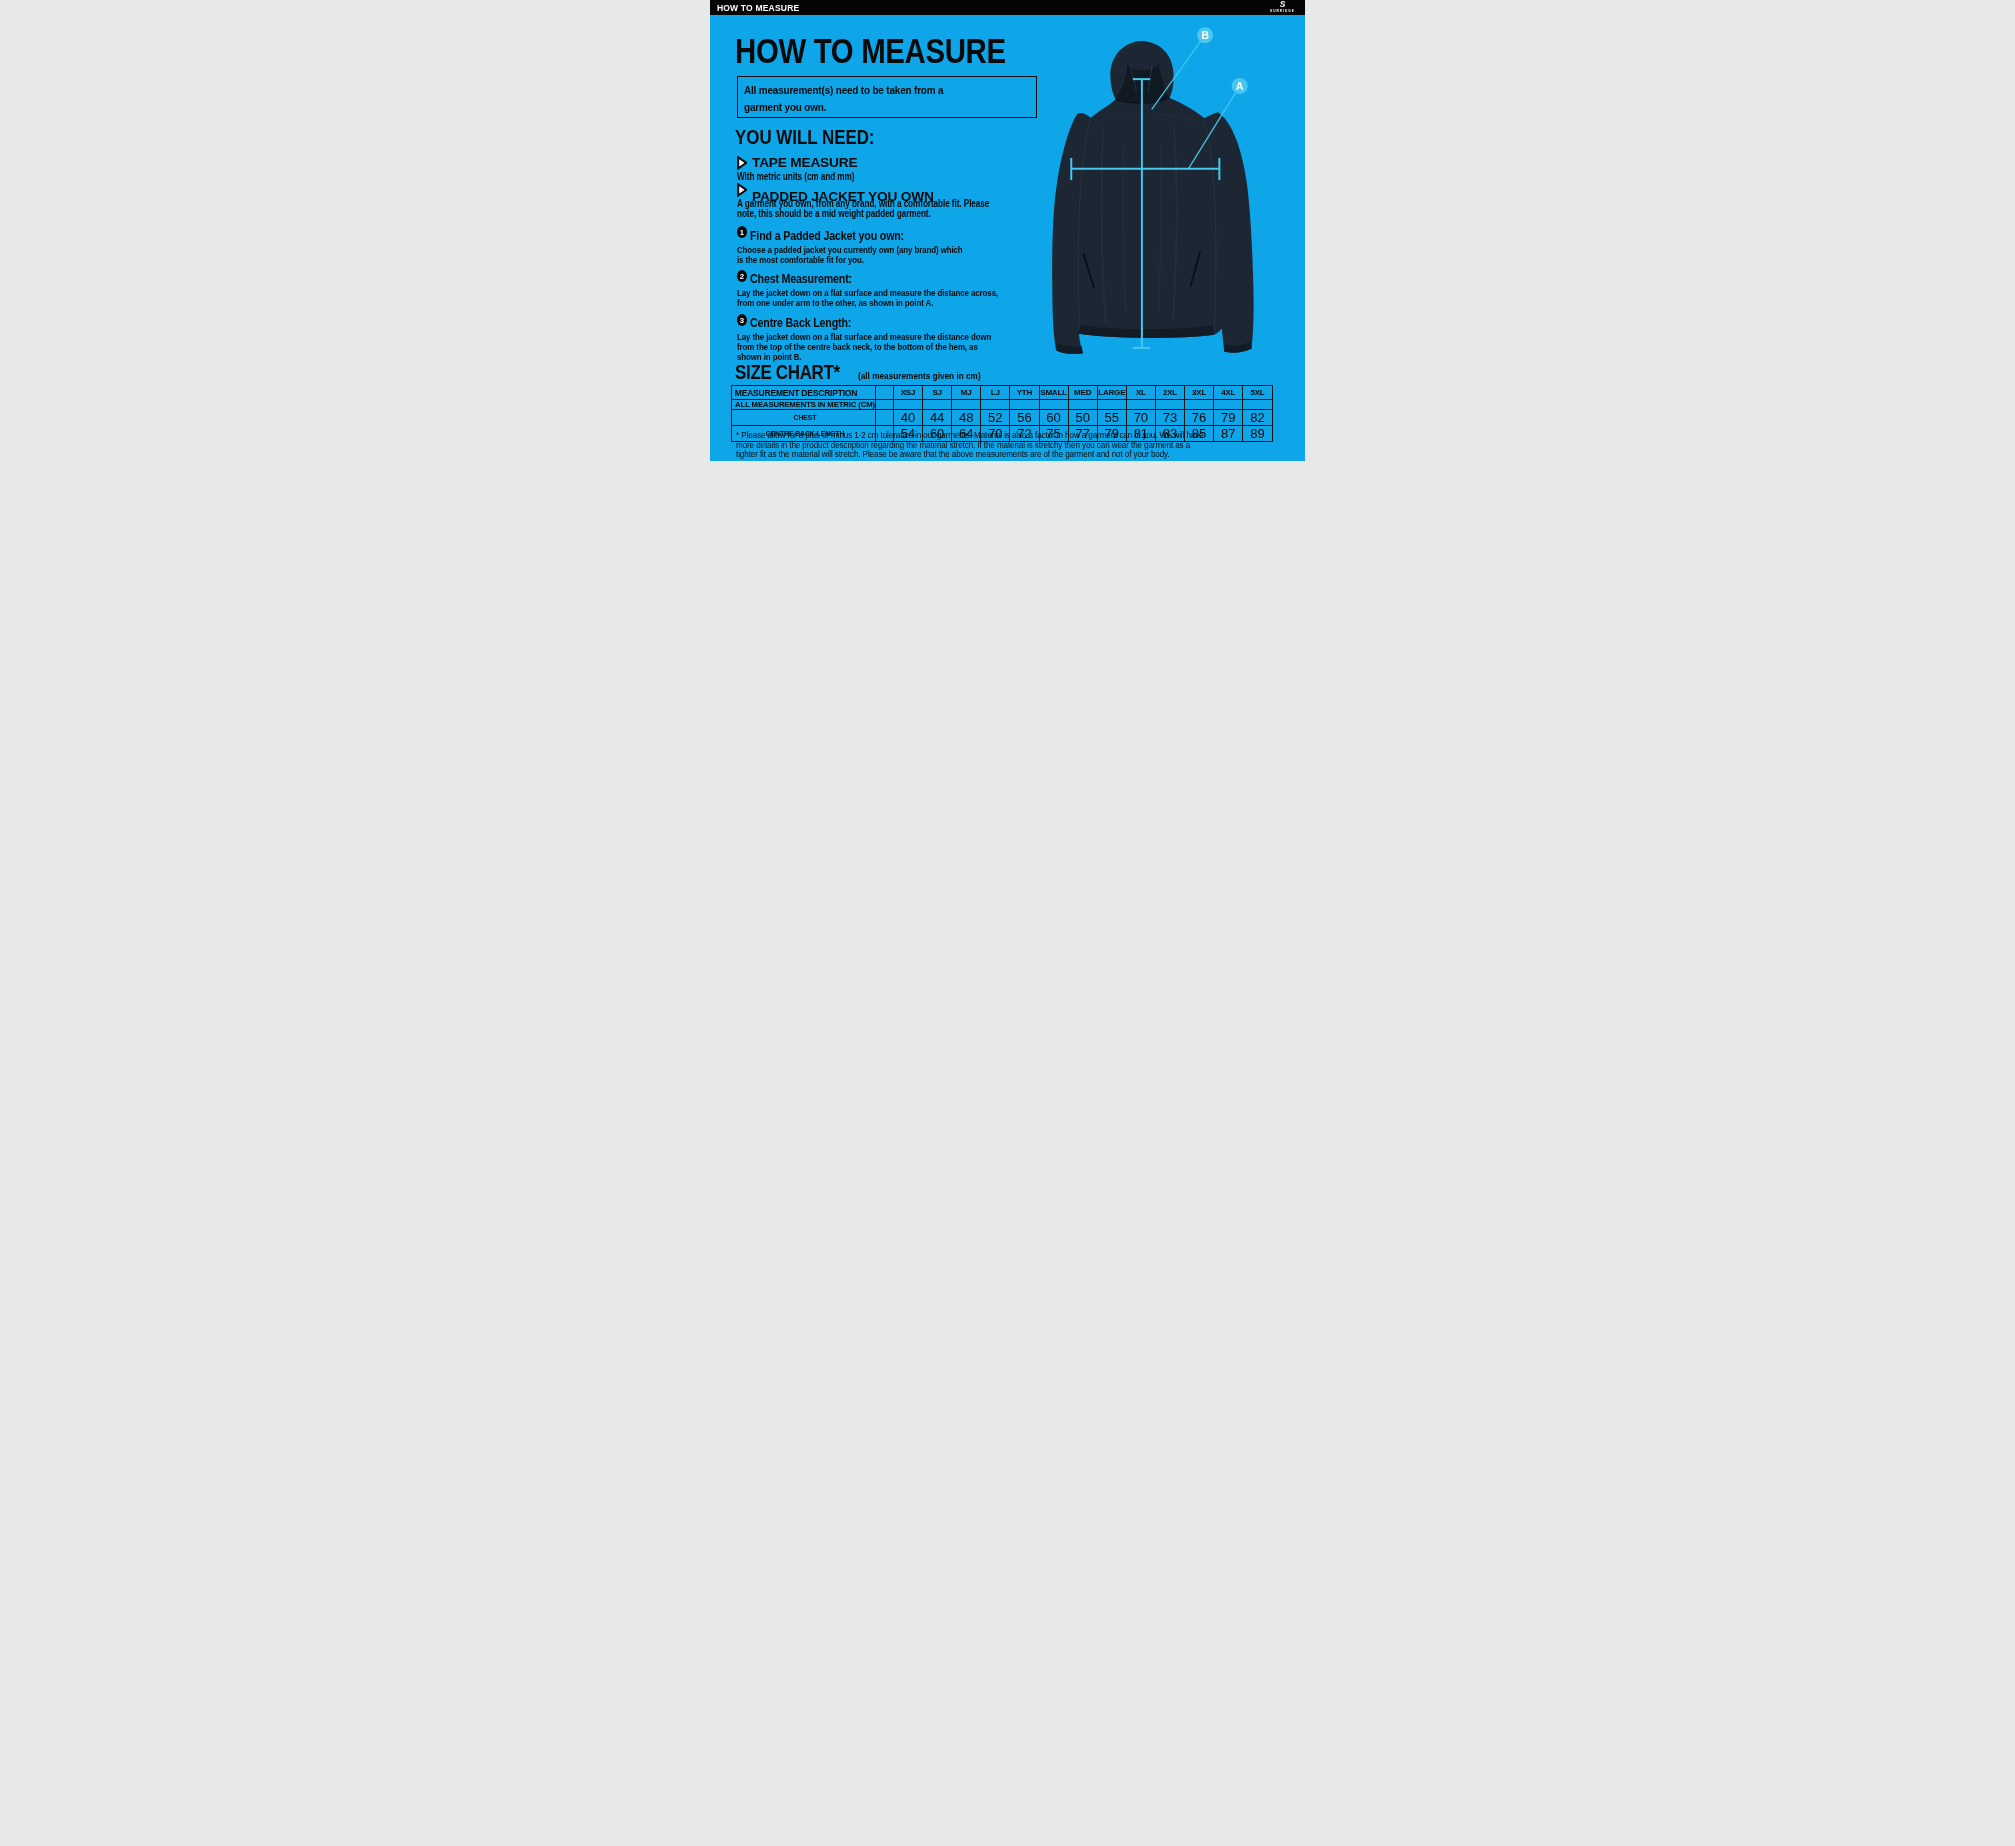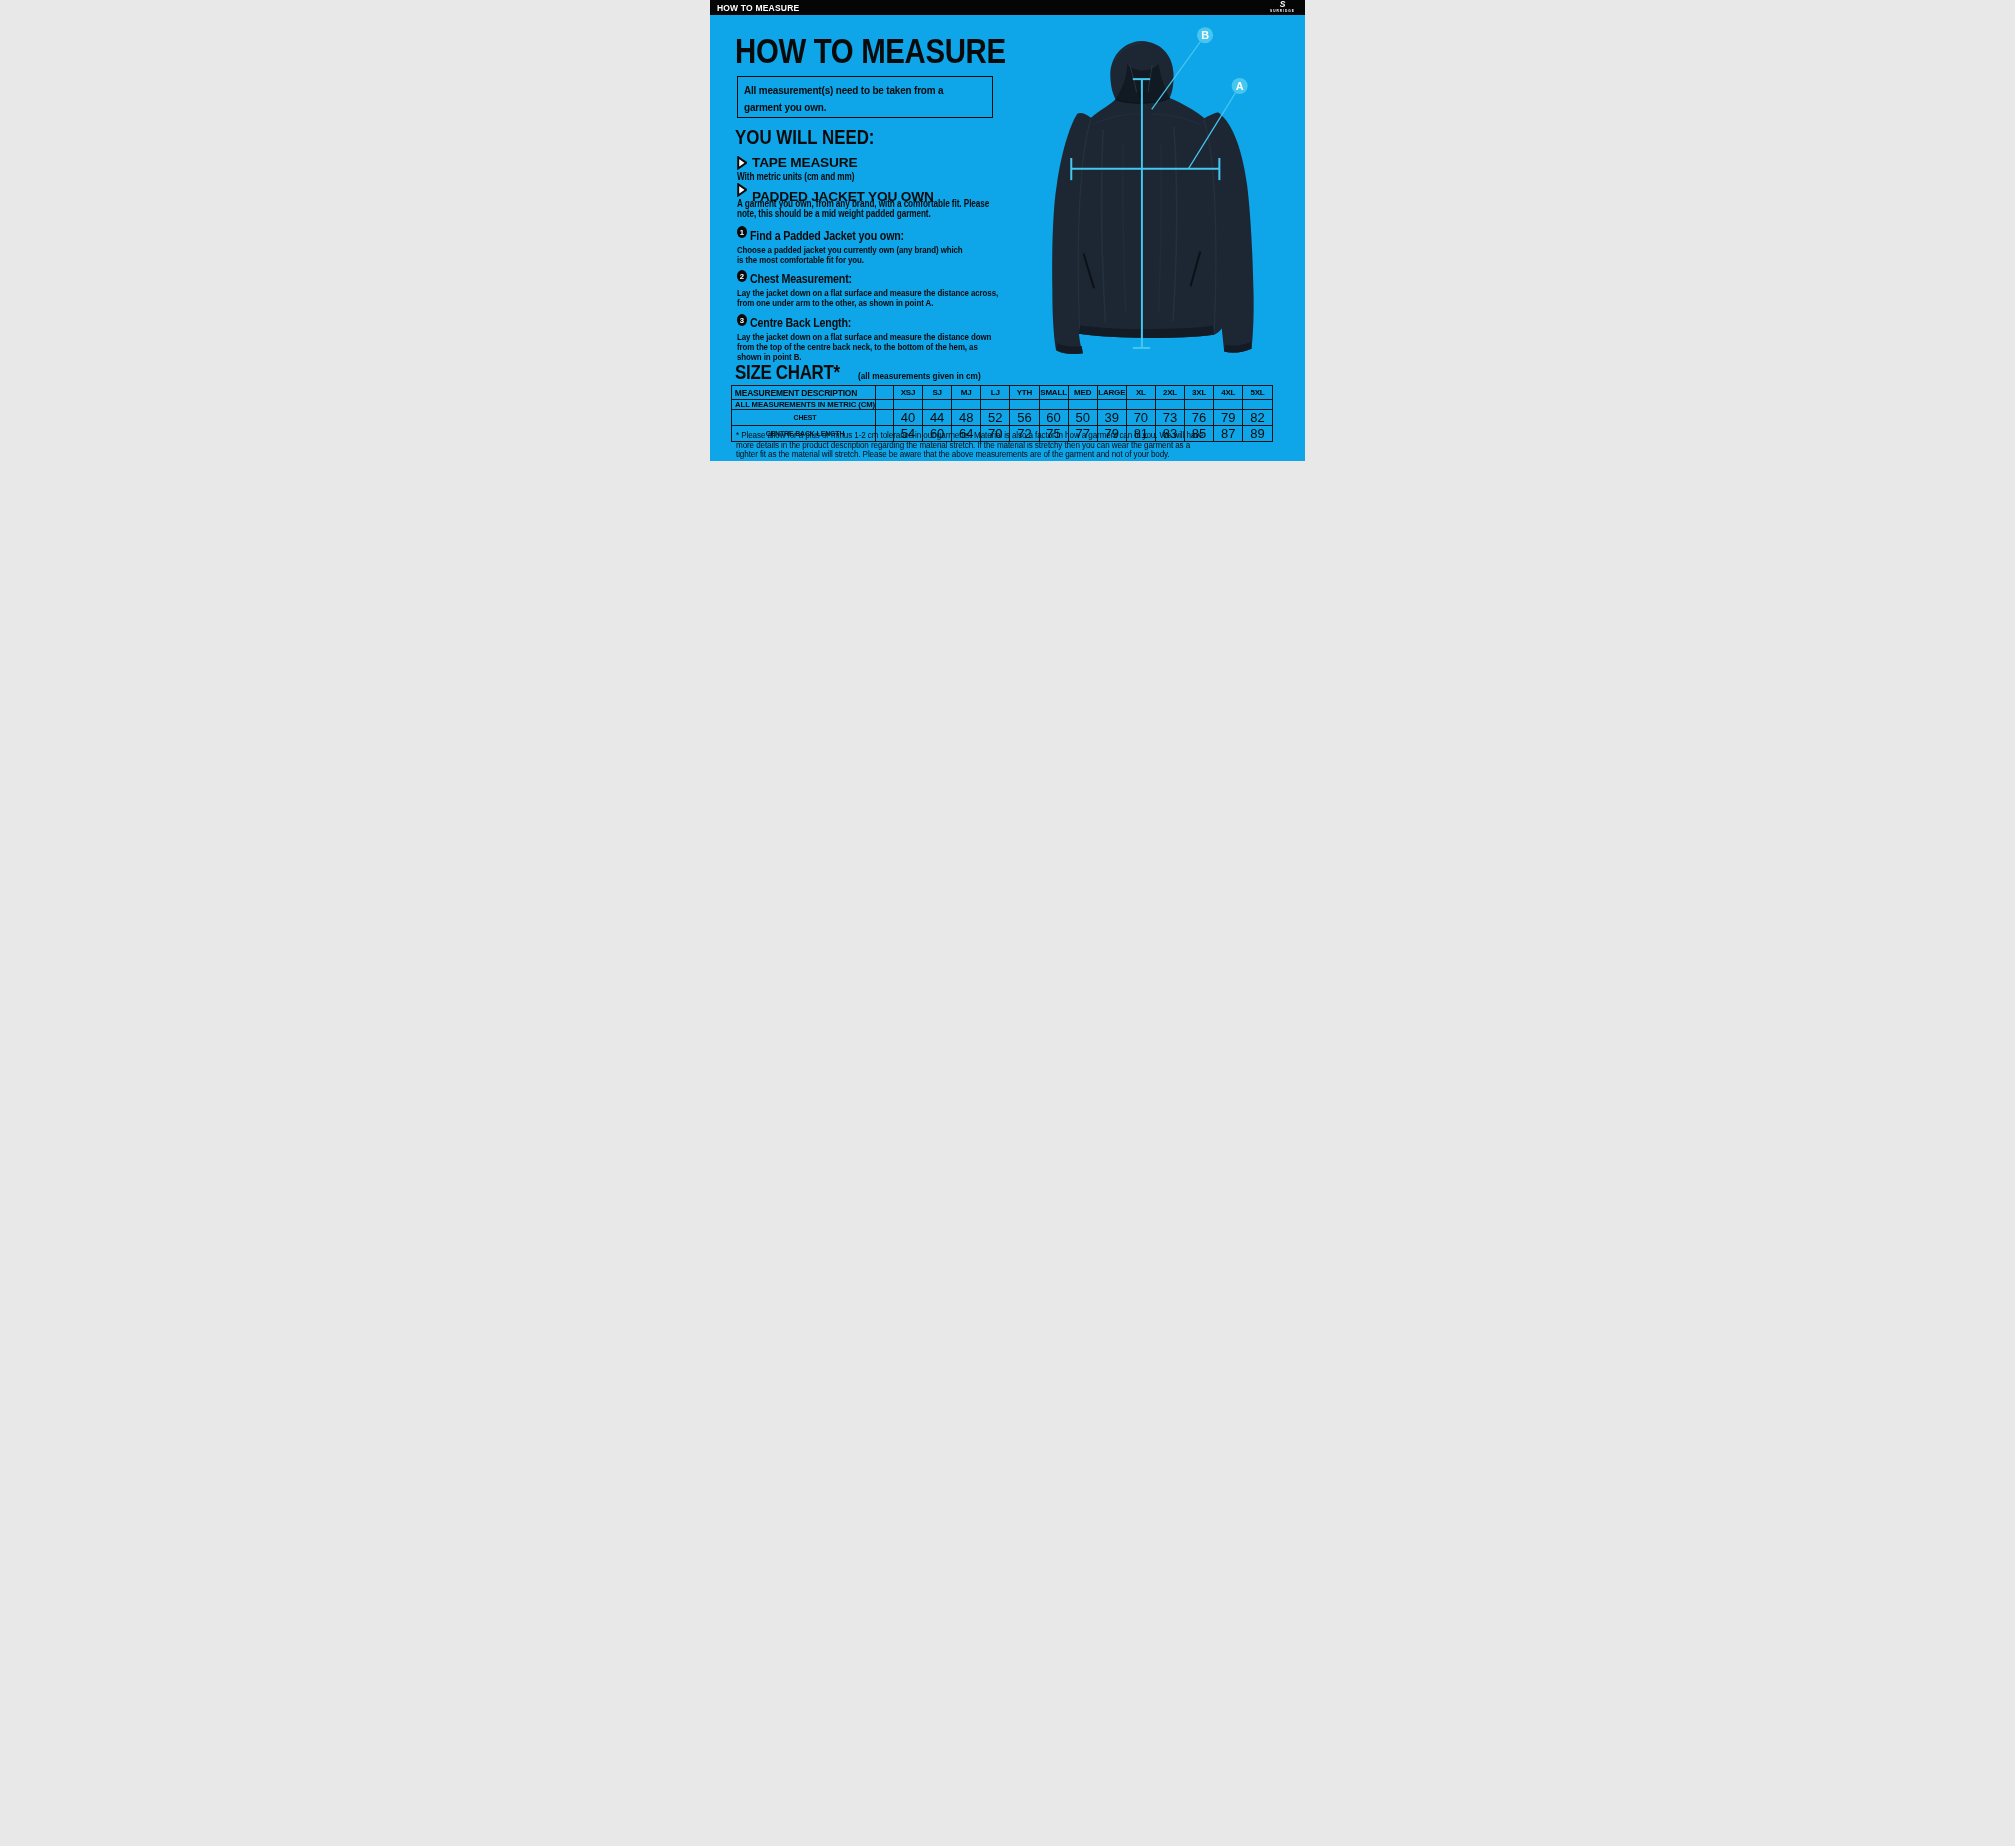--- a/index.html
+++ b/index.html
@@ -14,21 +14,21 @@
   .cond95{transform:scaleX(0.95);transform-origin:left top;}
   .preline{white-space:pre-line;}
   
   .topbar{left:0;top:0;width:595px;height:14.5px;background:#050505;}
   .topbar-title{left:6.9px;top:2.8px;font-size:8.5px;font-weight:800;letter-spacing:0.2px;color:#fff;white-space:nowrap;}
   .brand{right:4px;top:0.4px;width:37px;text-align:center;color:#fff;}
   .brand-icon{display:block;height:8.9px;line-height:9.3px;font-size:8.5px;font-weight:800;font-style:italic;}
   .brand-name{display:block;font-size:3.2px;font-weight:700;letter-spacing:1px;line-height:4px;}
   
   .h1{left:25px;top:34px;font-size:35px;line-height:.95;font-weight:800;letter-spacing:-0.4px;white-space:nowrap;}
-  .note-box{left:26.6px;top:76px;width:256px;height:42px;border:1.6px solid #0a0a0a;box-sizing:border-box;padding:3.6px 6.4px;}
+  .note-box{left:26.6px;top:76px;width:300px;height:42px;border:1.6px solid #0a0a0a;box-sizing:border-box;padding:3.6px 6.4px;}
   .note-box span{display:block;font-size:11.7px;font-weight:700;letter-spacing:-0.2px;line-height:17px;}
   .ywn{left:25.4px;top:125px;font-size:20.6px;font-weight:800;white-space:nowrap;}
   .tri{width:10.5px;height:13.7px;}
   .item-title{font-size:13.7px;font-weight:800;letter-spacing:-0.2px;white-space:nowrap;}
   .item-sub{font-size:10px;font-weight:700;letter-spacing:-0.1px;line-height:9.7px;white-space:pre-line;}
   .step-badge{width:10.5px;height:12px;border-radius:50%;background:#0a0a0a;color:#fff;font-size:7.7px;font-weight:800;
     display:flex;align-items:center;justify-content:center;}
   .step-title{font-size:13px;font-weight:800;letter-spacing:-0.2px;white-space:nowrap;}
   .step-body{font-size:9.3px;font-weight:700;letter-spacing:-0.1px;line-height:10px;white-space:pre-line;}
   .sc-h{left:25.4px;top:361px;font-size:20px;font-weight:800;letter-spacing:-0.4px;white-space:nowrap;}
@@ -170,21 +170,21 @@
           <tr>
             <th class="c-label">CHEST</th>
             <td class="c-spacer"></td>
             <td class="c-val">40</td>
             <td class="c-val">44</td>
             <td class="c-val">48</td>
             <td class="c-val">52</td>
             <td class="c-val">56</td>
             <td class="c-val">60</td>
             <td class="c-val">50</td>
-            <td class="c-val">39</td>
+            <td class="c-val">55</td>
             <td class="c-val">70</td>
             <td class="c-val">73</td>
             <td class="c-val">76</td>
             <td class="c-val">79</td>
             <td class="c-val">82</td>
           </tr>
           <tr>
             <th class="c-label">CENTRE BACK LENGTH</th>
             <td class="c-spacer"></td>
             <td class="c-val">54</td>

